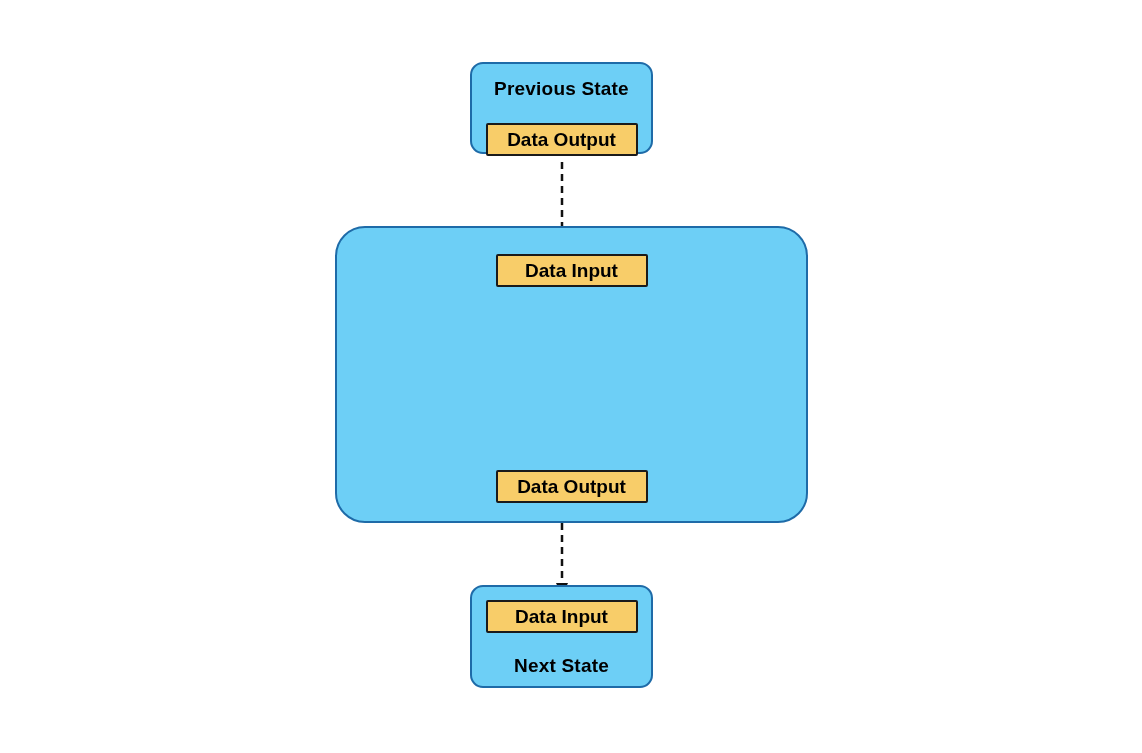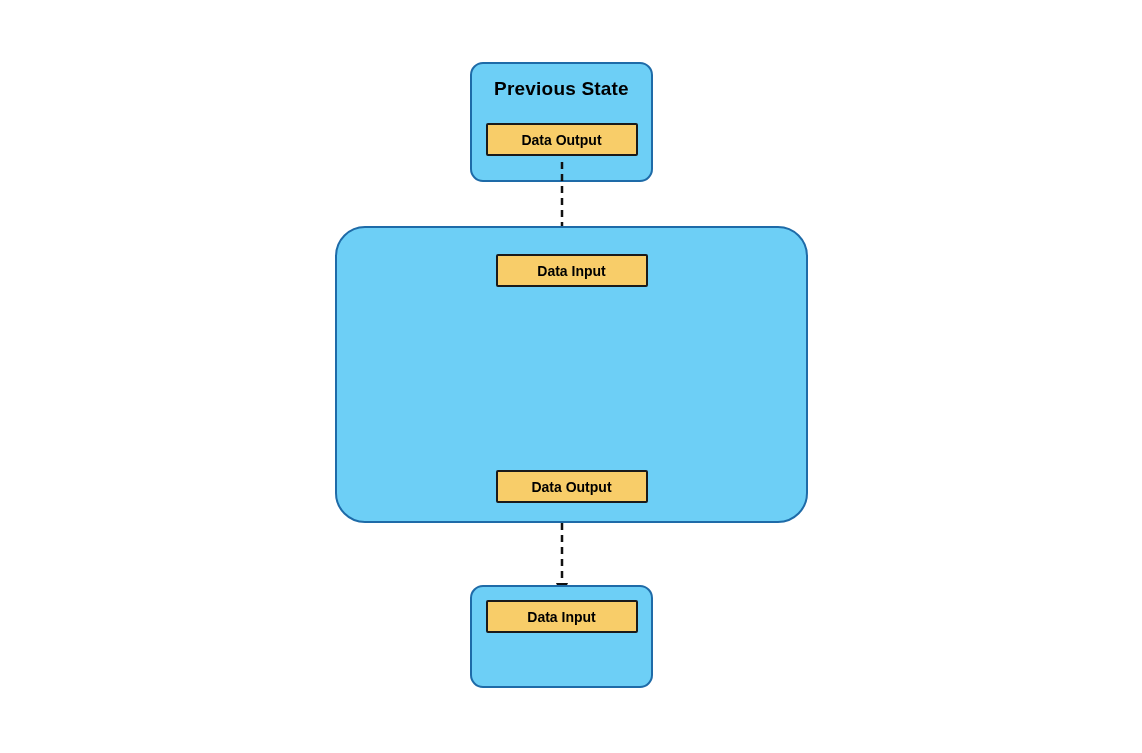--- a/index.html
+++ b/index.html
@@ -20,21 +20,21 @@
     inset: 0;
   }
   .node {
     position: absolute;
     background: var(--node-fill, #6DCFF6);
     border: 2px solid var(--node-border, #1E6BA8);
     box-sizing: border-box;
   }
   .node-small {
     width: 183px;
-    height: 120px;
+    height: 92px;
     border-radius: 13px;
   }
   #node-previous {
     left: 470px;
     top: 62px;
   }
   #node-workflow {
     left: 335px;
     top: 226px;
     width: 473px;
@@ -64,21 +64,21 @@
     height: 33px;
     box-sizing: border-box;
     padding: 0 1px;
     background: var(--port-fill, #F8CD69);
     border: 2px solid var(--port-border, #1A1A1A);
     border-radius: 2px;
     display: flex;
     align-items: center;
     justify-content: center;
     font-weight: bold;
-    font-size: 14px;
+    font-size: 19px;
     white-space: nowrap;
     color: var(--text, #000000);
   }
   .arrow {
     position: absolute;
     overflow: visible;
   }
   .arrow line {
     stroke: var(--arrow, #111111);
     stroke-width: 2.5;
@@ -109,15 +109,16 @@
     <div class="port" style="top: 242px;">Data Output</div>
   </div>
 
   <svg class="arrow" width="22" height="78" style="left: 551px; top: 523px;" aria-hidden="true">
     <line x1="11" y1="0" x2="11" y2="60"></line>
     <polygon points="5,60 17,60 11,73"></polygon>
   </svg>
 
   <div class="node node-small" id="node-next">
     <div class="port" style="top: 13px;">Data Input</div>
+    <div class="node-title" style="top: 68px;">Next State</div>
   </div>
 
 </div>
 
 </body></html>

